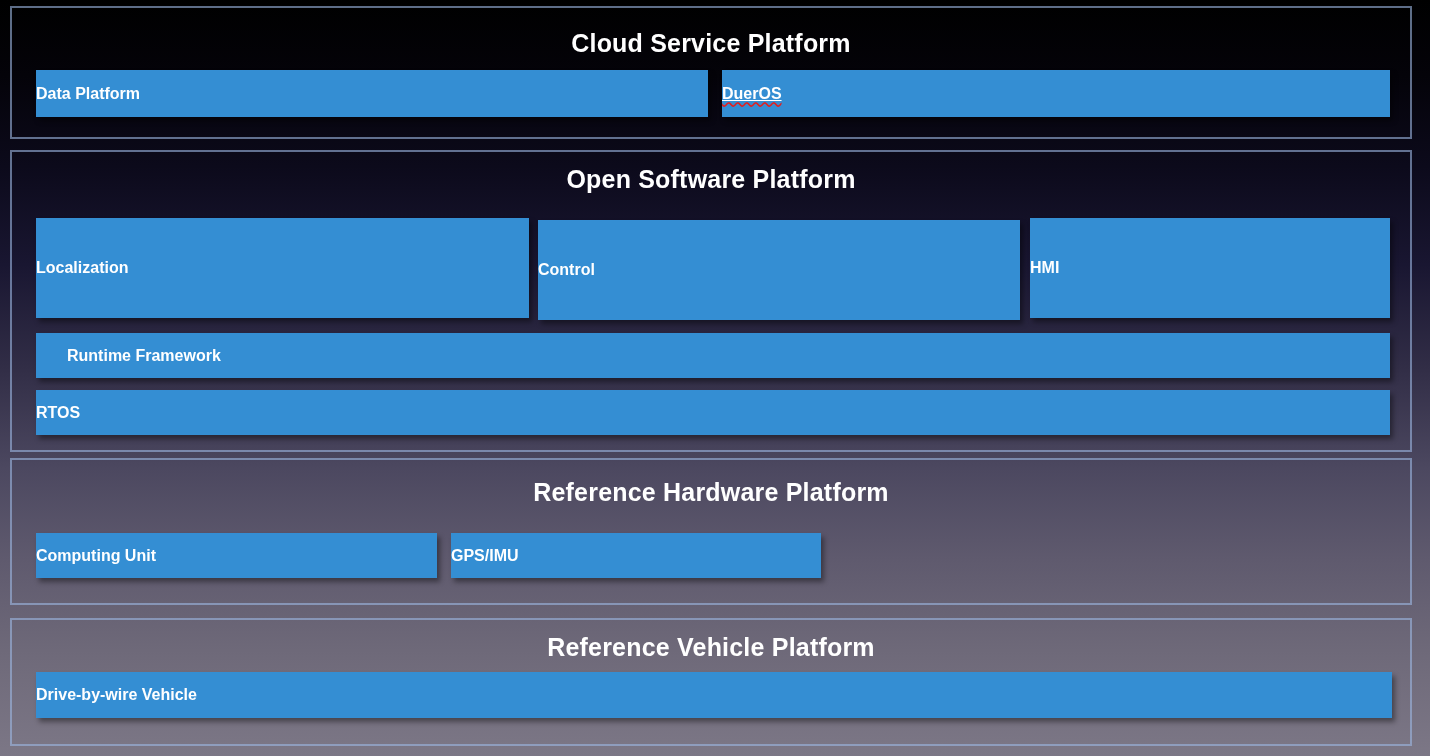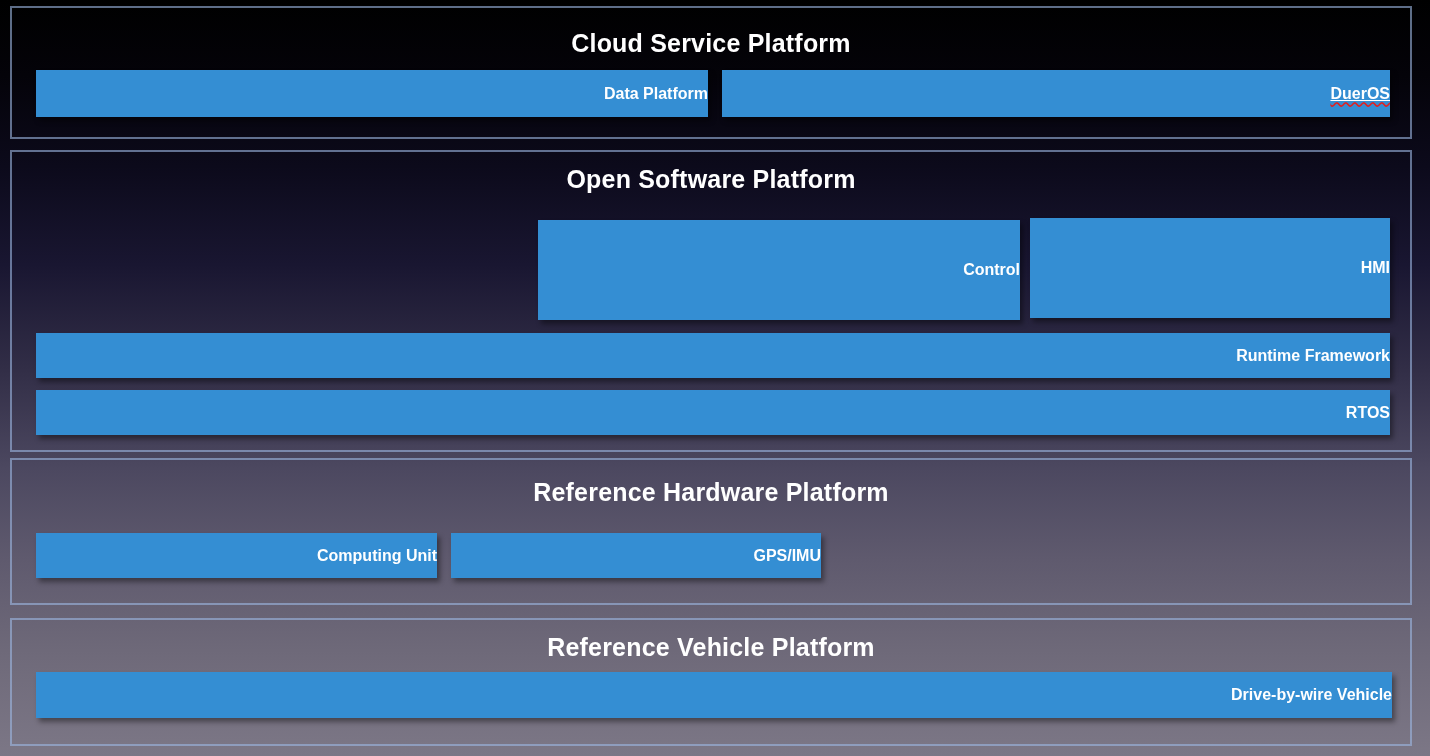--- a/index.html
+++ b/index.html
@@ -26,21 +26,21 @@
   .section-title{
     position:absolute;left:0;right:0;
     text-align:center;
     color:var(--text);
     font-size:25px;font-weight:700;
     letter-spacing:0.2px;
     margin:0;
   }
   .box{
     position:absolute;
-    display:flex;align-items:center;justify-content:flex-end;
+    display:flex;align-items:center;justify-content:flex-start;
     background:var(--accent);
     color:var(--text);
     font-size:16px;font-weight:700;
     box-shadow:3px 4px 5px rgba(0,0,0,0.40);
     box-sizing:border-box;
     text-align:center;
   }
   .u-solid{text-decoration:underline solid #ffffff;}
   .u-wavy{text-decoration:underline wavy #e02020;text-underline-offset:3px;}
 </style>
@@ -54,20 +54,23 @@
     <div class="box" style="left:24px;top:62px;width:672px;height:47px;">
       <span>Data Platform</span>
     </div>
     <div class="box" style="left:710px;top:62px;width:668px;height:47px;">
       <span class="u-solid"><span class="u-wavy">DuerOS</span></span>
     </div>
   </div>
 
   <div class="section" style="top:150px;height:302px;">
     <div class="section-title" style="top:13px;">Open Software Platform</div>
+    <div class="box" style="left:24px;top:66px;width:493px;height:100px;">
+      <span>Localization</span>
+    </div>
     <div class="box" style="left:526px;top:68px;width:482px;height:100px;">
       <span>Control</span>
     </div>
     <div class="box" style="left:1018px;top:66px;width:360px;height:100px;">
       <span>HMI</span>
     </div>
     <div class="box" style="left:24px;top:181px;width:1354px;height:45px;padding-left:31px;">
       <span>Runtime Framework</span>
     </div>
     <div class="box" style="left:24px;top:238px;width:1354px;height:45px;">

